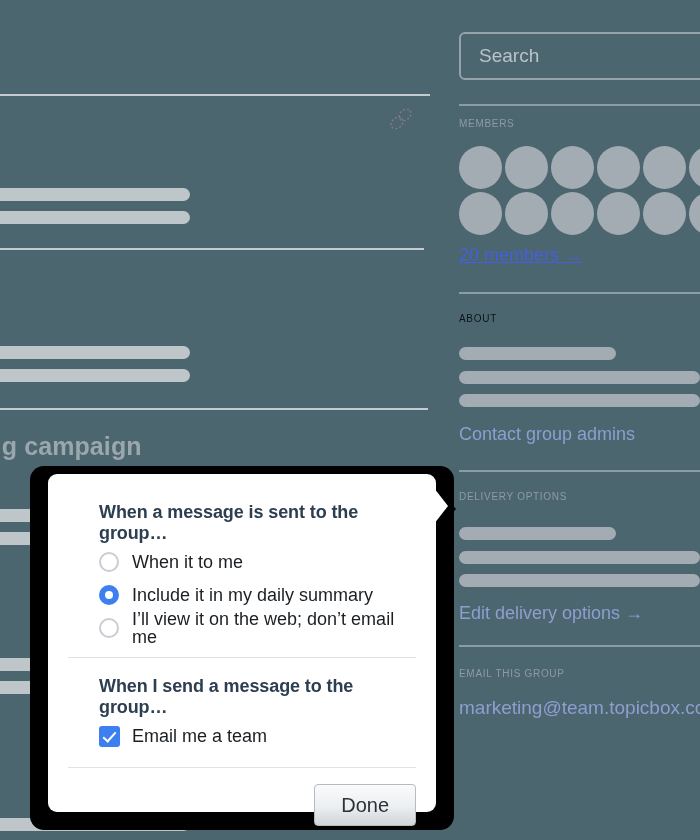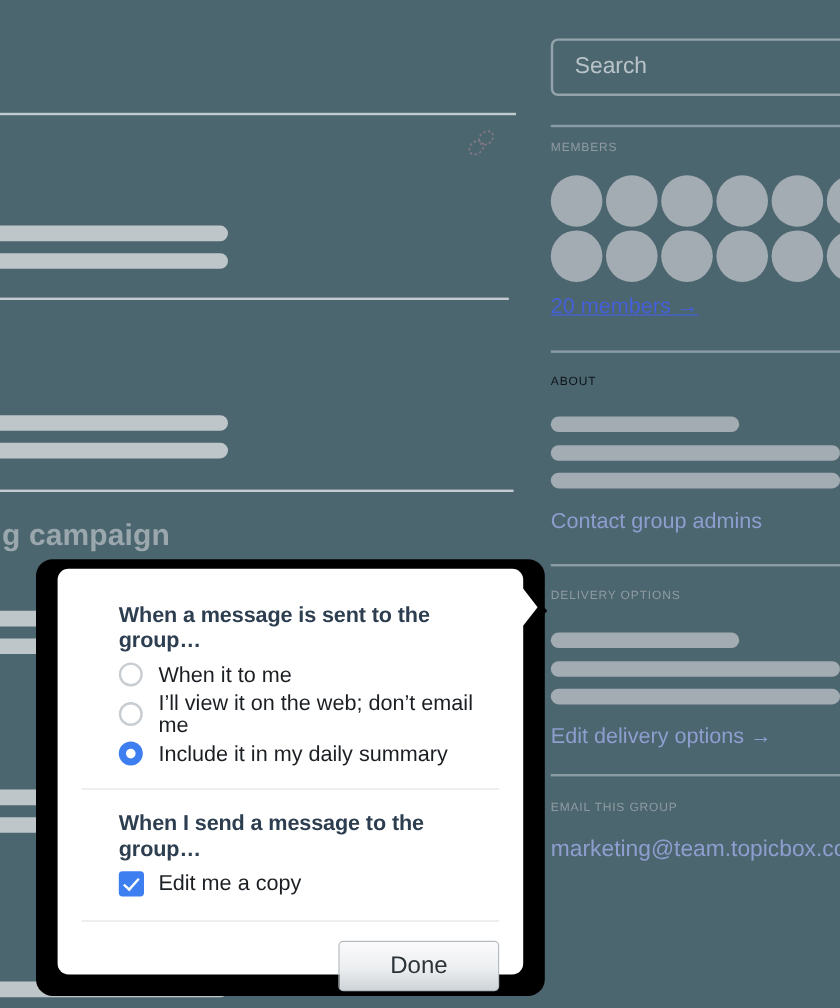--- a/index.html
+++ b/index.html
@@ -264,21 +264,21 @@
 
   .modal-footer {
     display: flex;
     justify-content: flex-end;
     padding: 16px 20px 0 20px;
   }
   .btn-done {
     font-family: "Liberation Sans", sans-serif;
     font-size: 20px;
     color: #2b3338;
-    padding: 9px 42px;
+    padding: 9px 26px;
     border: 1px solid #b4bcc1;
     border-radius: 4px;
     background: linear-gradient(180deg, #fbfbfc 0%, #eceef0 55%, #cfd4d8 100%);
     cursor: pointer;
     line-height: 1.1;
   }
 </style>
 </head>
 <body>
 
@@ -371,38 +371,38 @@
 
     <div class="modal-section">
       <div class="modal-title">When a message is sent to the group…</div>
 
       <div class="opt-row">
         <span class="radio"></span>
         <span class="opt-label">When it to me</span>
       </div>
 
       <div class="opt-row">
+        <span class="radio on"></span>
+        <span class="opt-label">Include it in my daily summary</span>
+      </div>
+
+      <div class="opt-row">
         <span class="radio"></span>
         <span class="opt-label">I’ll view it on the web; don’t email me</span>
       </div>
-
-      <div class="opt-row">
-        <span class="radio on"></span>
-        <span class="opt-label">Include it in my daily summary</span>
-      </div>
     </div>
 
     <div class="modal-divider"></div>
 
     <div class="modal-section">
       <div class="modal-title second">When I send a message to the group…</div>
 
       <div class="opt-row">
         <span class="checkbox"></span>
-        <span class="opt-label">Edit me a copy</span>
+        <span class="opt-label">Email me a team</span>
       </div>
     </div>
 
     <div class="modal-divider second"></div>
 
     <div class="modal-footer">
       <button class="btn-done">Done</button>
     </div>
   </div>
 </div>

